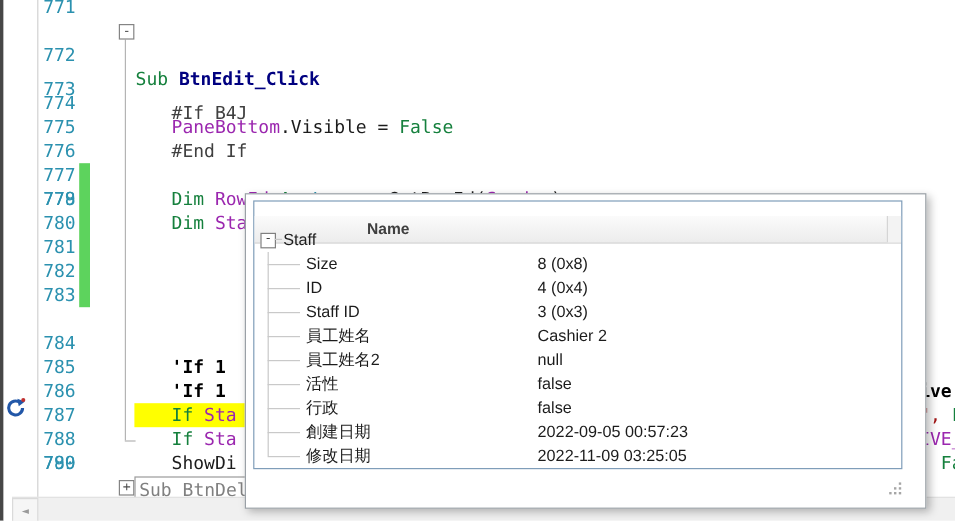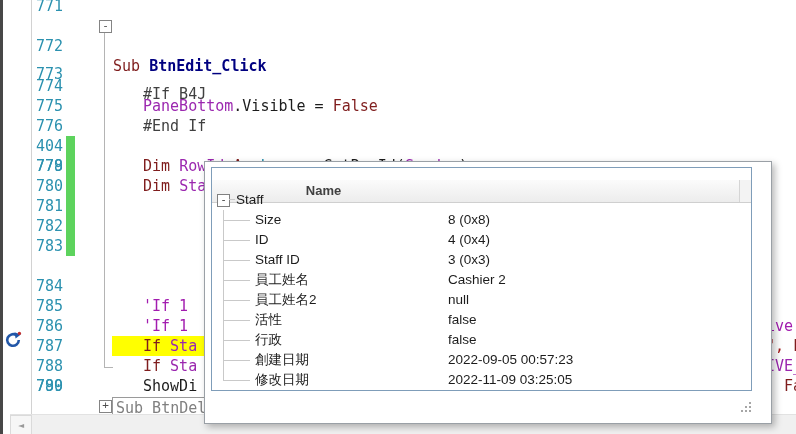--- a/index.html
+++ b/index.html
@@ -13,26 +13,26 @@
        border-top:1px solid #e2e2e2;}
   .hscroll-btn{position:absolute;left:0;top:0;width:20px;height:19px;background:#f6f6f6;
        border:1px solid #dadada;color:#9a9a9a;font-size:8px;line-height:19px;text-align:center;
        font-family:"DejaVu Sans", sans-serif;}
   
   .line{position:absolute;left:0;width:796px;height:20px;font-size:15px;line-height:20px;white-space:pre;}
   .num{position:absolute;left:36px;color:#2b91af;}
   .at-sub{position:absolute;left:113px;}
   .at-body{position:absolute;left:143px;}
   .frag{position:absolute;left:766px;}
-  .kw{color:#7f1d1d;}
+  .kw{color:#15803d;}
   .subname{color:#000080;font-weight:bold;}
   .pre{color:#404040;}
   .var{color:#9b27af;}
   .typ{color:#2b91af;}
-  .cmt{color:#a21caf;}
+  .cmt{color:#000000;font-weight:bold;}
   .str{color:#a31515;}
   .plain{color:#1c1c1c;}
   .collapsed-box{position:absolute;left:112px;top:1px;height:17px;border:1px solid #9a9a9a;
        color:#808080;padding:0 3px;background:#fff;}
   .fold-box{position:absolute;left:99px;width:11px;height:11px;border:1px solid #848484;background:#fff;
        color:#505050;font-size:11px;line-height:10px;text-align:center;z-index:3;}
   .fold-vline{position:absolute;left:104px;top:31px;width:1px;height:336px;background:#b4b4b4;}
   .fold-tick{position:absolute;left:104px;top:367px;width:9px;height:1px;background:#b4b4b4;}
   .changed-bars{position:absolute;left:66px;top:136px;width:9px;height:120px;background:#5dd35d;}
   .exec-highlight{position:absolute;left:112px;top:336px;width:92px;height:20px;background:#ffff00;}
@@ -102,21 +102,21 @@
 <div class="line" style="top:76px">
   <span class="num">775</span>
   <span class="at-body"><span class="pre">#End If</span></span>
 </div>
 
 <div class="line" style="top:96px">
   <span class="num">776</span>
 </div>
 
 <div class="line" style="top:116px">
-  <span class="num">404</span>
+  <span class="num">777</span>
   <span class="at-body"><span class="kw">Dim </span><span class="var">RowId</span><span class="kw"> As </span><span class="typ">Long</span><span class="plain"> = GetRowId(</span><span class="var">Sender</span><span class="plain">)</span></span>
 </div>
 
 <div class="line" style="top:136px">
   <span class="num">778</span>
   <span class="at-body"><span class="kw">Dim </span><span class="var">Staff</span><span class="kw"> As </span><span class="typ">Map</span><span class="plain"> = </span><span class="var">GrdStaff</span><span class="plain">.GetRow(</span><span class="var">RowId</span><span class="plain">)</span></span>
 </div>
 
 <div class="line" style="top:156px"><span class="num">779</span></div>
 <div class="line" style="top:176px"><span class="num">780</span></div>

